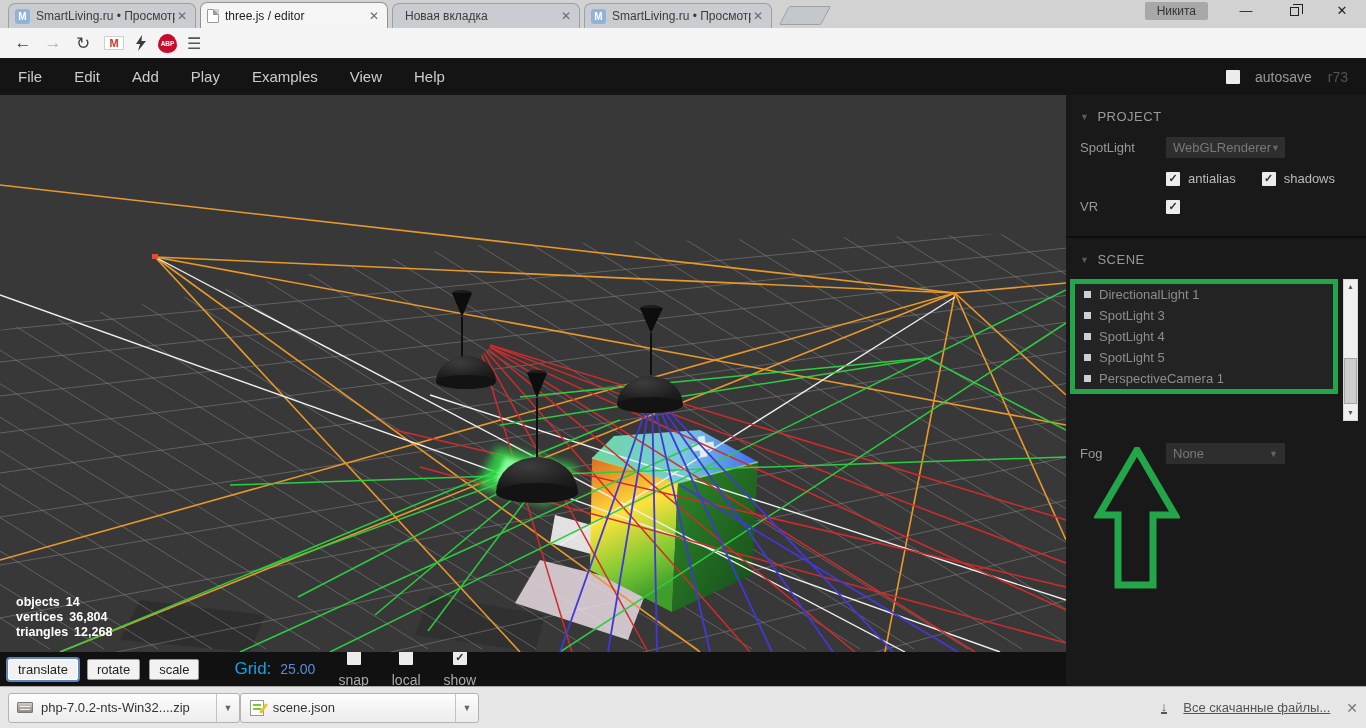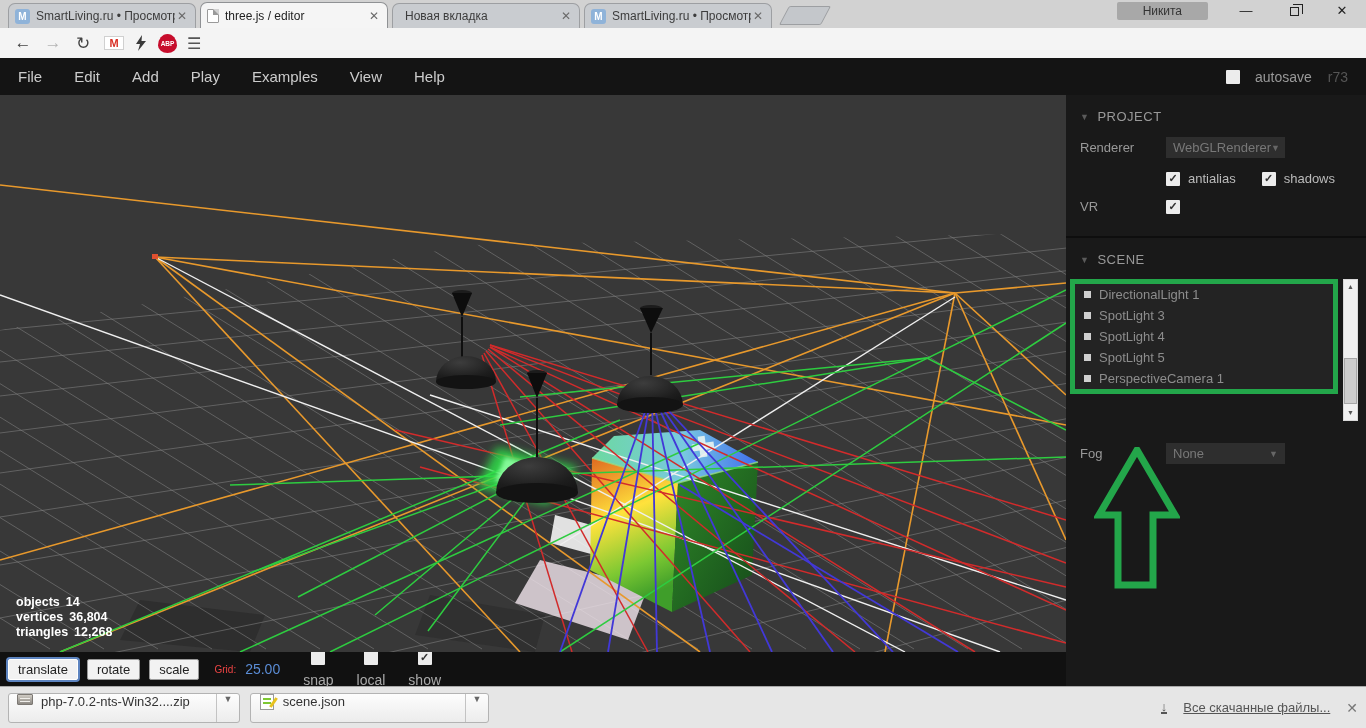--- a/index.html
+++ b/index.html
@@ -13,21 +13,21 @@
          border-radius:7px 7px 0 0; display:flex; align-items:center; padding:0 6px; position:relative; }
   .tab.active { background:#f5f5f5; height:26px; z-index:2; border-color:#8f9194; }
   .tab .title { flex:1; font-size:12px; color:#3c3c3c; white-space:nowrap; overflow:hidden; margin-left:6px; }
   .tab.active .title { color:#222; }
   .tab .x { font-size:12px; color:#6a6a6a; padding:0 2px; cursor:default; }
   .favicon-m { width:15px; height:15px; border-radius:3px; background:#8fb3d9; color:#fff; font-size:10px; font-weight:bold;
                display:flex; align-items:center; justify-content:center; flex:none; }
   .favicon-page { width:12px; height:14px; background:#fff; border:1px solid #9a9a9a; border-radius:1px; position:relative; flex:none; }
   .favicon-page::after { content:""; position:absolute; right:-1px; top:-1px; border:3px solid #d2d2d2; border-left-color:#9a9a9a; border-bottom-color:#9a9a9a; }
   .newtab { width:42px; height:19px; background:#c4c7cb; border:1px solid #9d9fa2; transform:skewX(-28deg); margin:0 0 3px 8px; border-radius:2px; }
-  .profile { position:absolute; top:2px; right:158px; background:#a8a8a8; color:#333; font-size:12px; padding:2px 26px; border-radius:2px; }
+  .profile { position:absolute; top:2px; right:158px; background:#a8a8a8; color:#333; font-size:12px; padding:2px 12px; border-radius:2px; }
   .winctl { position:absolute; top:0; right:0; display:flex; height:22px; }
   .winctl span { width:48px; text-align:center; font-size:13px; color:#222; line-height:22px; }
   .restore-glyph { display:inline-block; width:9px; height:9px; border:1px solid #222; position:relative; top:1px; }
   .restore-glyph::before { content:""; position:absolute; left:2px; top:-4px; width:9px; height:9px; border:1px solid #222; border-bottom:none; border-left:none; }
 
   
   .addrbar { height:30px; background:#f4f4f4; display:flex; align-items:center; padding:0 10px; gap:4px; }
   .navbtn { font-size:17px; color:#444; width:26px; text-align:center; }
   .navbtn.disabled { color:#b4b4b4; }
   .urlbox { flex:1; height:23px; background:#fff; border:1px solid #c6c6c6; border-radius:2px; display:flex; align-items:center; padding:0 8px; margin:0 4px; }
@@ -58,21 +58,21 @@
   .leftcol { width:1066px; display:flex; flex-direction:column; }
   .viewport { width:1066px; height:557px; background:#383838; position:relative; overflow:hidden; }
   .viewport svg { position:absolute; inset:0; }
   .stats { position:absolute; left:16px; bottom:12px; color:#fff; font-size:12.5px; font-weight:bold; line-height:15px; }
   .stats b { margin-left:6px; }
 
   
   .vtoolbar { height:34px; background:#111; display:flex; align-items:center; padding:0 8px; gap:9px; }
   .modebtn { background:#f2f2f2; color:#222; font-size:13px; padding:2px 9px; border:1px solid #999; border-radius:2px; }
   .modebtn.active { box-shadow:0 0 0 2px #5d84c0; border-color:#fff; }
-  .gridlbl { color:#ef4444; font-size:10px; margin-left:6px; }
+  .gridlbl { color:#0ea5e9; font-size:17px; margin-left:26px; }
   .gridval { color:#5b8dd6; font-size:14px; }
   .vtcheck { display:flex; align-items:center; gap:7px; color:#aaa; font-size:14px; margin-left:14px;flex-direction:column; }
 
   
   .sidebar { width:300px; background:#191919; color:#999; font-size:13px; position:relative; }
   .phead { display:flex; align-items:center; gap:8px; color:#999; letter-spacing:.5px; padding:14px 0 0 14px; font-size:13px; }
   .tri { color:#5a5a5a; font-size:9px; }
   .srow { display:flex; align-items:center; margin:13px 0 0 14px; }
   .srow .lbl { width:86px; color:#999; flex:none; }
   .dd { width:119px; height:21px; background:#2e2e2e; color:#787878; display:flex; align-items:center; padding:0 7px; }
@@ -87,21 +87,21 @@
   .oscroll { position:absolute; right:8px; top:0; width:15px; height:142px; background:#f0f0f0; border:1px solid #d9d9d9; }
   .oscroll .sarr { height:14px; text-align:center; font-size:7px; color:#555; line-height:14px; }
   .oscroll .sarr.down { position:absolute; bottom:0; width:100%; }
   .oscroll .thumb { position:absolute; left:0px; top:78px; width:13px; height:46px; background:#cdcdcd; border:1px solid #a7a7a7; }
   .fogrow { margin-top:18px; }
   .green-arrow { position:absolute; left:28px; top:352px; }
 
   
   .dlbar { height:42px; background:#e6e6e6; border-top:1px solid #a9a9a9; display:flex; align-items:center; padding:0 8px; }
   .dlitem { height:30px; background:linear-gradient(#fdfdfd,#ececec); border:1px solid #b3b3b3; border-radius:3px;
-            display:flex; margin-right:10px; }
+            display:flex; align-items:center; }
   .dlitem .ic { width:32px; display:flex; justify-content:center; }
   .dlitem .nm { font-size:13px; color:#333; padding-right:26px; }
   .dlitem .sep { width:1px; height:28px; background:#c3c3c3; }
   .dlitem .caret { width:22px; text-align:center; color:#666; font-size:9px; }
   .zipicon { width:16px; height:11px; background:linear-gradient(#cfcbc4,#8e8a84); border-radius:1px; border:1px solid #7c7873;
              position:relative; }
   .zipicon::after { content:""; position:absolute; left:2px; right:2px; top:3px; height:1px; background:#f0eeea; box-shadow:0 3px 0 #f0eeea; }
   .jsonicon { width:14px; height:16px; background:#fff; border:1px solid #999; position:relative; }
   .jsonicon::before { content:""; position:absolute; left:2px; top:3px; width:8px; height:2px; background:#7ec832; box-shadow:0 4px 0 #7ec832; }
   .jsonicon::after { content:""; position:absolute; right:-2px; bottom:1px; width:3px; height:11px; background:#e8c21e; transform:rotate(35deg); }
@@ -385,21 +385,21 @@
         </span>
       </div>
     </div>
 
     <div class="sidebar">
       <div class="phead">
         <span class="tri">▼</span>
         <span>PROJECT</span>
       </div>
       <div class="srow">
-        <span class="lbl">Renderer</span>
+        <span class="lbl">SpotLight</span>
         <span class="dd">
           <span>WebGLRenderer</span>
           <span class="arr">▼</span>
         </span>
       </div>
       <div class="cbrow">
         <span class="cb checked">✓</span>
         <span>antialias</span>
         <span class="gap"></span>
         <span class="cb checked">✓</span>

